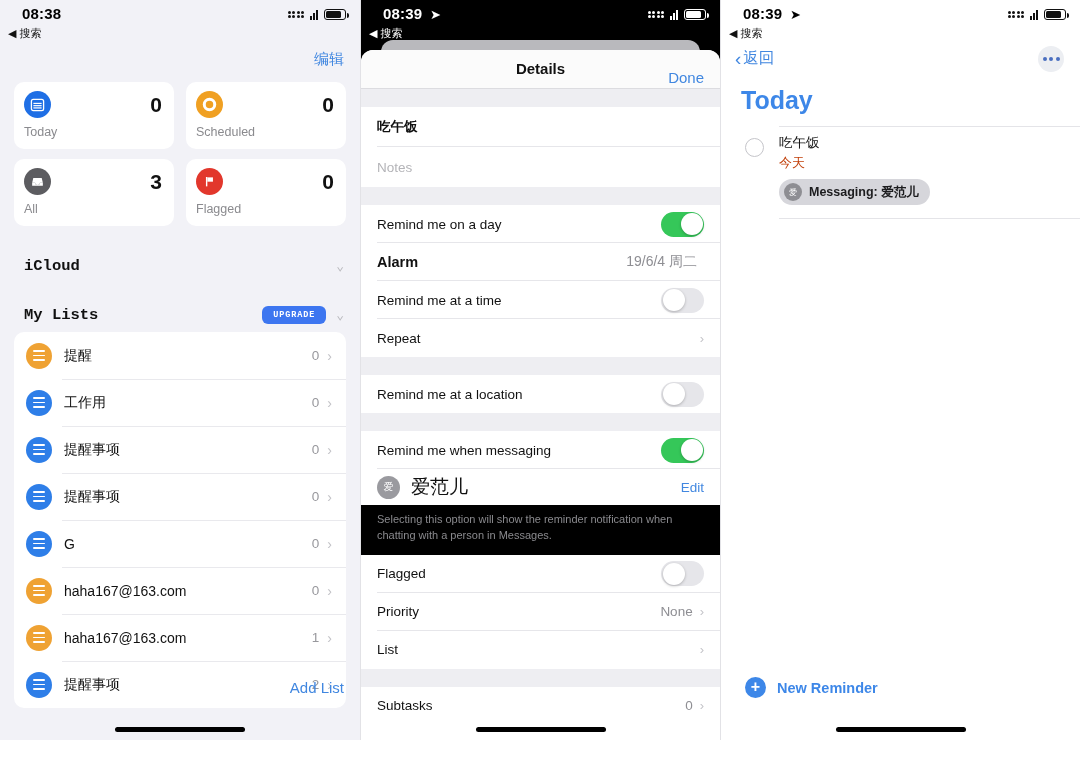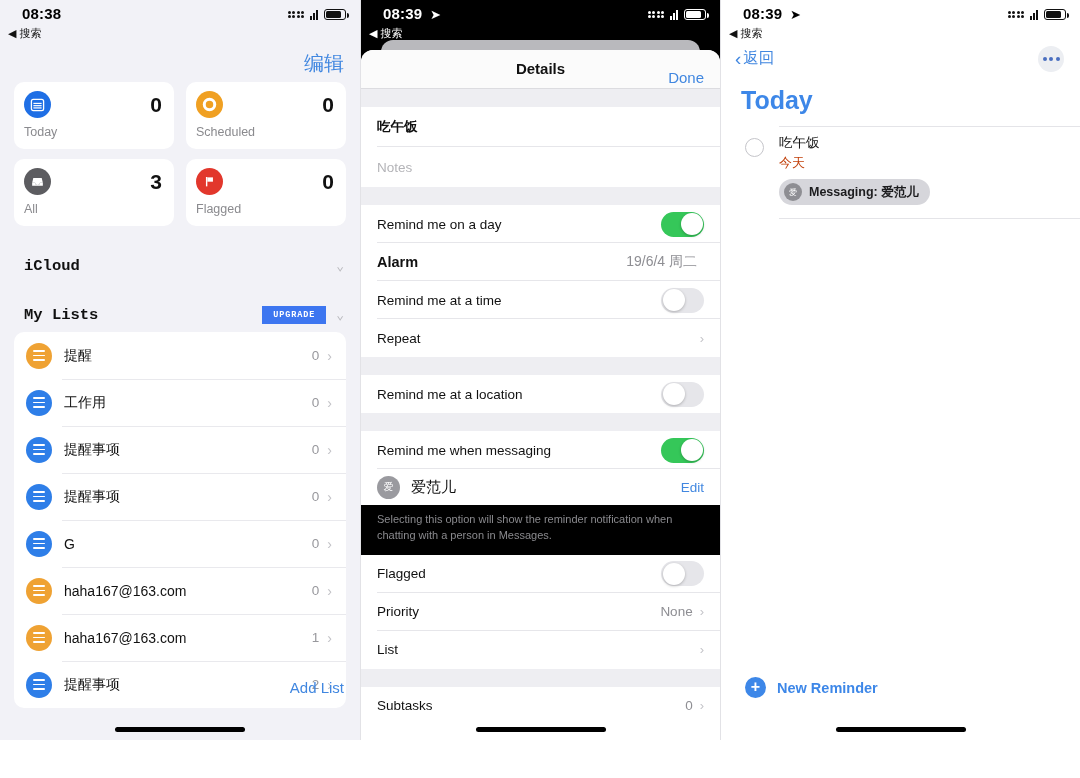--- a/index.html
+++ b/index.html
@@ -38,38 +38,38 @@
   .bat i { position: absolute; left: 1.3px; top: 1.3px; bottom: 1.3px; width: 72%; background: #111; border-radius: 1.5px; display:block;}
   .dark .sb-time, .dark .sb-loc, .dark .sb-back { color: #fff; }
   .dark .sb-dots i, .dark .sb-sig i { background: #fff; }
   .dark .bat { border-color: #fff; }
   .dark .bat::after, .dark .bat i { background: #fff; }
 
   
   .p1 { background: #f2f2f7; }
   .p1-edit {
     position: absolute; right: 16px; top: 50px;
-    color: #4187e0; font-size: 20px; cursor: pointer;
+    color: #4187e0; font-size: 15px; cursor: pointer;
   }
   .cards { position: absolute; top: 82px; left: 14px; right: 14px;
            display: grid; grid-template-columns: 1fr 1fr; gap: 10px 12px; }
   .card { background: #fff; border-radius: 10px; height: 67px; padding: 9px 12px 0 10px; position: relative; }
   .card-top { display: flex; align-items: center; justify-content: space-between; }
   .sl-icon { width: 27px; height: 27px; border-radius: 50%;
              display: flex; align-items: center; justify-content: center; color: #fff; }
   .card-count { font-size: 21px; font-weight: bold; color: #111; line-height: 1; }
   .card-label { margin-top: 7px; font-size: 12.5px; color: #8a8a8e; }
 
   .sec-head { position: absolute; left: 24px; right: 16px;
               display: flex; align-items: center; justify-content: space-between; font-family: Liberation Mono, monospace; }
   .sec-title { font-size: 15.5px; font-weight: bold; color: #111; }
   .sec-right { display: flex; align-items: center; gap: 10px; }
   .chev-d { color: #b8b8bd; font-size: 13px; }
   .upgrade { background: #3d76f0; color: #fff; font-size: 8.5px; font-weight: bold;
-             letter-spacing: .9px; padding: 4px 11px; border-radius: 0; cursor: pointer; }
+             letter-spacing: .9px; padding: 4px 11px; border-radius: 6px; cursor: pointer; }
 
   .listcard { position: absolute; left: 14px; right: 14px; background: #fff;
               border-radius: 10px; overflow: hidden; }
   .lrow { height: 47px; display: flex; align-items: center; padding: 0 14px 0 12px; position: relative; }
   .lrow + .lrow::before { content: ""; position: absolute; left: 48px; right: 0; top: 0;
                           height: 1px; background: #e9e9ed; }
   .li { width: 26px; height: 26px; border-radius: 50%; flex: none;
         display: flex; flex-direction: column; align-items: center; justify-content: center; gap: 2.5px; }
   .li i { display: block; width: 12px; height: 1.8px; background: #fff; border-radius: 1px; }
   .lname { margin-left: 12px; font-size: 14px; color: #111; flex: 1; white-space: nowrap; }
@@ -105,21 +105,21 @@
   .tgl { width: 43px; height: 25px; border-radius: 13px; position: relative; flex: none; cursor: pointer; }
   .tgl.on { background: #35c759; }
   .tgl.off { background: #e6e6ea; }
   .tgl i { position: absolute; top: 1.5px; width: 22px; height: 22px; border-radius: 50%;
            background: #fff; box-shadow: 0 1px 3px rgba(0,0,0,.25); display: block; }
   .tgl.on i { right: 1.5px; }
   .tgl.off i { left: 1.5px; }
   .prow { height: 36px; display: flex; align-items: center; padding: 0 16px; }
   .pavatar { width: 23px; height: 23px; border-radius: 50%; background: #9a9a9f; color: #fff;
              font-size: 10px; display: flex; align-items: center; justify-content: center; flex: none; }
-  .pname { margin-left: 11px; font-size: 15px; color: #111; flex: 1; }
+  .pname { margin-left: 11px; font-size: 19px; color: #111; flex: 1; }
   .pedit { font-size: 13.5px; color: #4187e0; cursor: pointer; }
   .footnote { background: #000000; padding: 7px 16px 11px; font-size: 11px; color: #8a8a8e; line-height: 1.45; }
 
   
   .p3 { background: #fff; }
   .nav3 { position: relative; height: 44px; }
   .back3 { position: absolute; left: 14px; top: 8px; display: flex; align-items: center;
            color: #4187e0; font-size: 15.5px; cursor: pointer; }
   .back3 .cv { font-size: 19px; margin-right: 2px; line-height: 1; }
   .more3 { position: absolute; right: 16px; top: 6px; width: 26px; height: 26px; border-radius: 50%;

